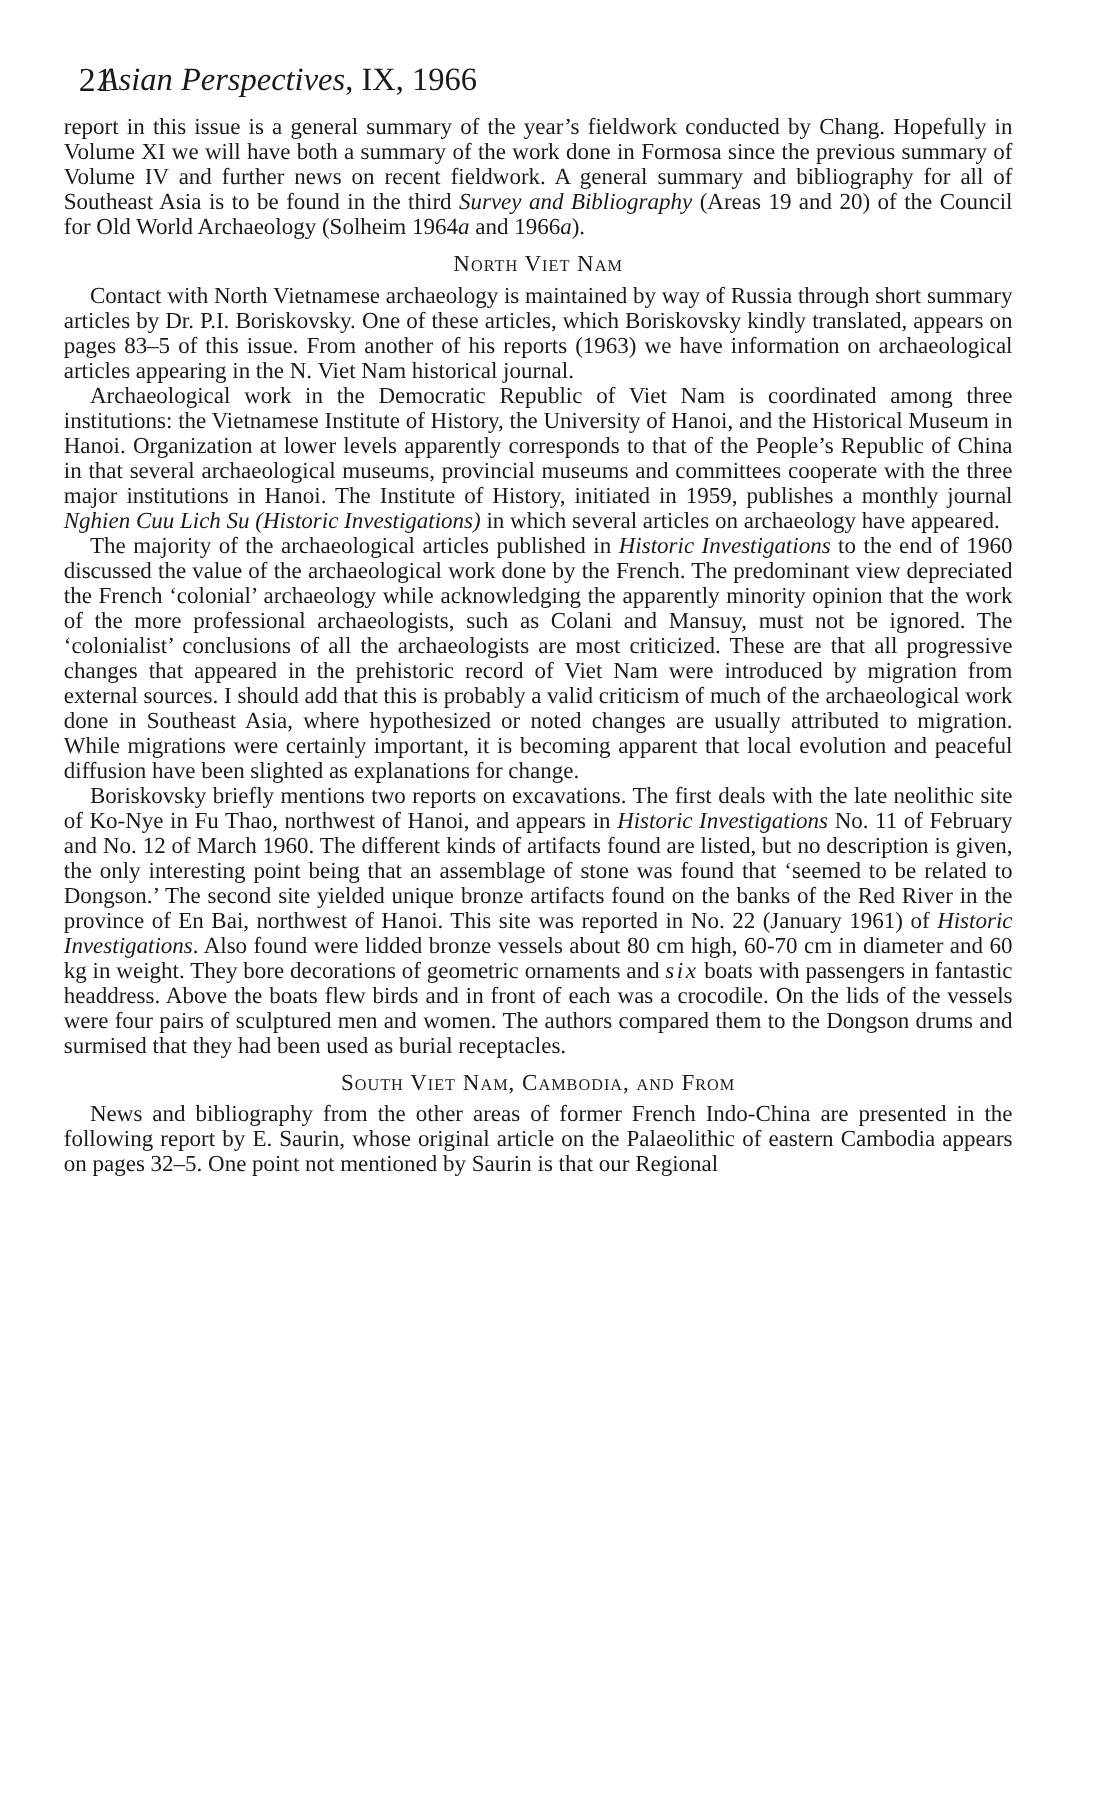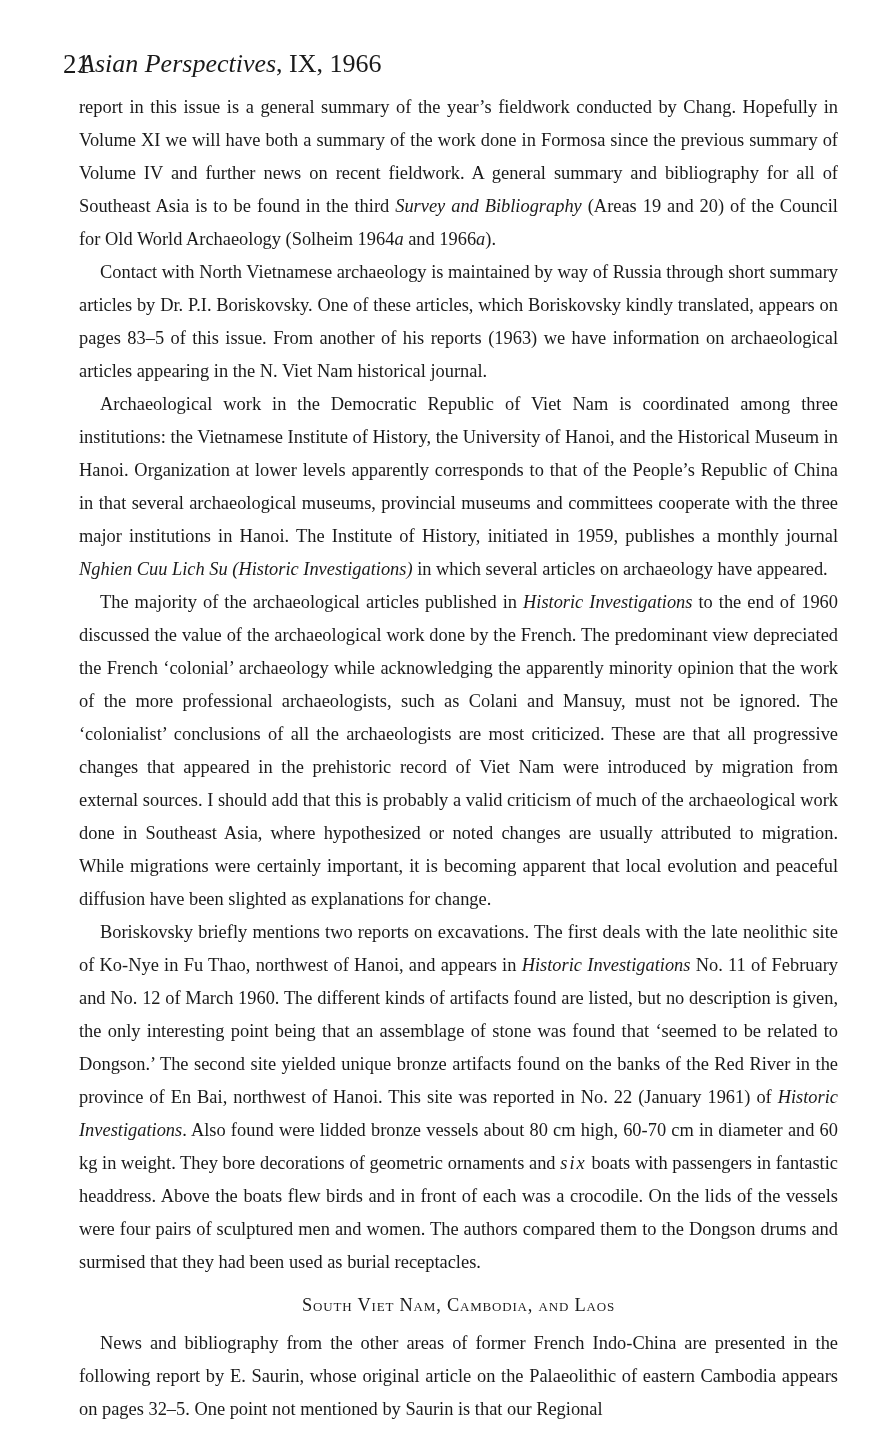--- a/index.html
+++ b/index.html
@@ -3,44 +3,45 @@
 <meta charset="utf-8">
 <style>
   html, body { margin: 0; padding: 0; background: #ffffff; }
   body { width: 878px; height: 1451px; position: relative; overflow: hidden;
          font-family: "Liberation Serif", "DejaVu Serif", serif; color: #1a1a1a; }
   .header { position: absolute; top: 44px; left: 63px; width: 760px; height: 40px; }
   .page-num { position: absolute; left: 0; top: 0; font-size: 27px; line-height: 40px; }
   .running-title { position: absolute; left: 16px; right: 0; text-align: left; top: 0;
                    font-size: 26px; line-height: 40px; }
   .running-title i { font-style: italic; }
-  .body { position: absolute; top: 91px; left: 79px; width: 759px;
-          font-size: 18.4px; line-height: 33px; text-align: justify; hyphens: none; }
+  .body { position: absolute; top: 91px; left: 51px; width: 759px;
+          font-size: 18.4px; line-height: 20px; text-align: justify; hyphens: none; }
   .body p { margin: 0; text-indent: 0; }
   .body p.indent { text-indent: 21px; }
   .body .heading { text-align: center; font-variant: small-caps; letter-spacing: 0.8px;
                    font-size: 18.4px; margin: 10px 0 5px 0; }
   i { font-style: italic; }
   .spaced { letter-spacing: 2px; font-style: italic; }
 </style>
 </head>
 <body>
 
 <div class="header">
   <span class="page-num">21</span>
   <div class="running-title"><i>Asian Perspectives</i><span>, IX, 1966</span></div>
 </div>
 
 <div class="body">
   <p><span>report in this issue is a general summary of the year’s fieldwork conducted by Chang. Hopefully in Volume XI we will have both a summary of the work done in Formosa since the previous summary of Volume IV and further news on recent fieldwork. A general summary and bibliography for all of Southeast Asia is to be found in the third </span><i>Survey and Bibliography</i><span> (Areas 19 and 20) of the Council for Old World Archaeology (Solheim 1964</span><i>a</i><span> and 1966</span><i>a</i><span>).</span></p>
 
   <div>
+    <div class="heading">North Viet Nam</div>
     <p class="indent"><span>Contact with North Vietnamese archaeology is maintained by way of Russia through short summary articles by Dr. P.I. Boriskovsky. One of these articles, which Boriskovsky kindly translated, appears on pages 83–5 of this issue. From another of his reports (1963) we have information on archaeological articles appearing in the N. Viet Nam historical journal.</span></p>
     <p class="indent"><span>Archaeological work in the Democratic Republic of Viet Nam is coordinated among three institutions: the Vietnamese Institute of History, the University of Hanoi, and the Historical Museum in Hanoi. Organization at lower levels apparently corresponds to that of the People’s Republic of China in that several archaeological museums, provincial museums and committees cooperate with the three major institutions in Hanoi. The Institute of History, initiated in 1959, publishes a monthly journal </span><i>Nghien Cuu Lich Su (Historic Investigations)</i><span> in which several articles on archaeology have appeared.</span></p>
     <p class="indent"><span>The majority of the archaeological articles published in </span><i>Historic Investigations</i><span> to the end of 1960 discussed the value of the archaeological work done by the French. The predominant view depreciated the French ‘colonial’ archaeology while acknowledging the apparently minority opinion that the work of the more professional archaeologists, such as Colani and Mansuy, must not be ignored. The ‘colonialist’ conclusions of all the archaeologists are most criticized. These are that all progressive changes that appeared in the prehistoric record of Viet Nam were introduced by migration from external sources. I should add that this is probably a valid criticism of much of the archaeological work done in Southeast Asia, where hypothesized or noted changes are usually attributed to migration. While migrations were certainly important, it is becoming apparent that local evolution and peaceful diffusion have been slighted as explanations for change.</span></p>
     <p class="indent"><span>Boriskovsky briefly mentions two reports on excavations. The first deals with the late neolithic site of Ko-Nye in Fu Thao, northwest of Hanoi, and appears in </span><i>Historic Investigations</i><span> No. 11 of February and No. 12 of March 1960. The different kinds of artifacts found are listed, but no description is given, the only interesting point being that an assemblage of stone was found that ‘seemed to be related to Dongson.’ The second site yielded unique bronze artifacts found on the banks of the Red River in the province of En Bai, northwest of Hanoi. This site was reported in No. 22 (January 1961) of </span><i>Historic Investigations</i><span>. Also found were lidded bronze vessels about 80 cm high, 60-70 cm in diameter and 60 kg in weight. They bore decorations of geometric ornaments and </span><span class="spaced">six</span><span> boats with passengers in fantastic headdress. Above the boats flew birds and in front of each was a crocodile. On the lids of the vessels were four pairs of sculptured men and women. The authors compared them to the Dongson drums and surmised that they had been used as burial receptacles.</span></p>
   </div>
 
   <div>
-    <div class="heading">South Viet Nam, Cambodia, and Laos</div>
+    <div class="heading">South Viet Nam, Cambodia, and From</div>
     <p class="indent"><span>News and bibliography from the other areas of former French Indo-China are presented in the following report by E. Saurin, whose original article on the Palaeolithic of eastern Cambodia appears on pages 32–5. One point not mentioned by Saurin is that our Regional</span></p>
   </div>
 </div>
 
 </body></html>

